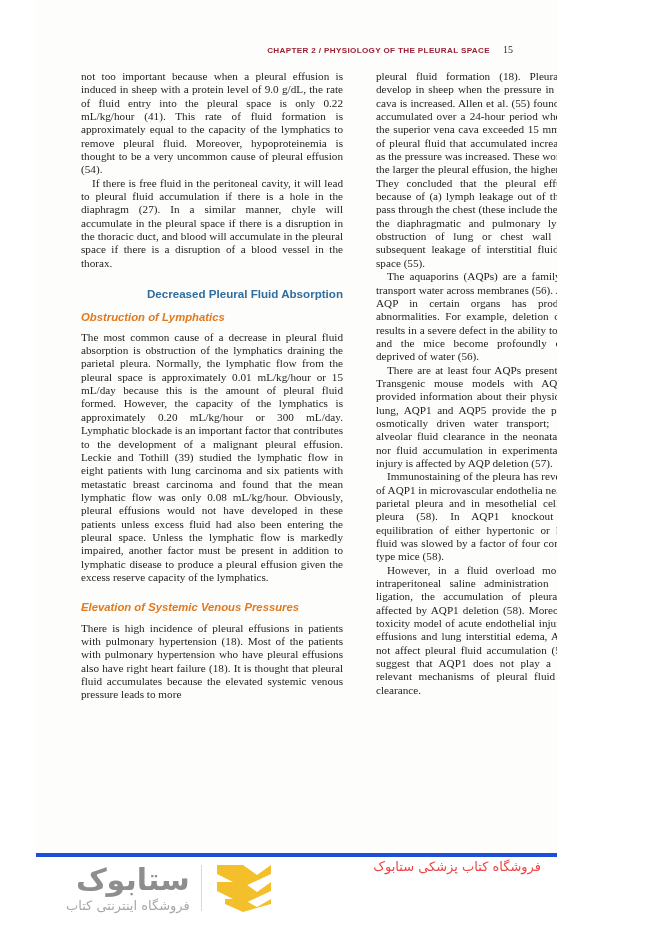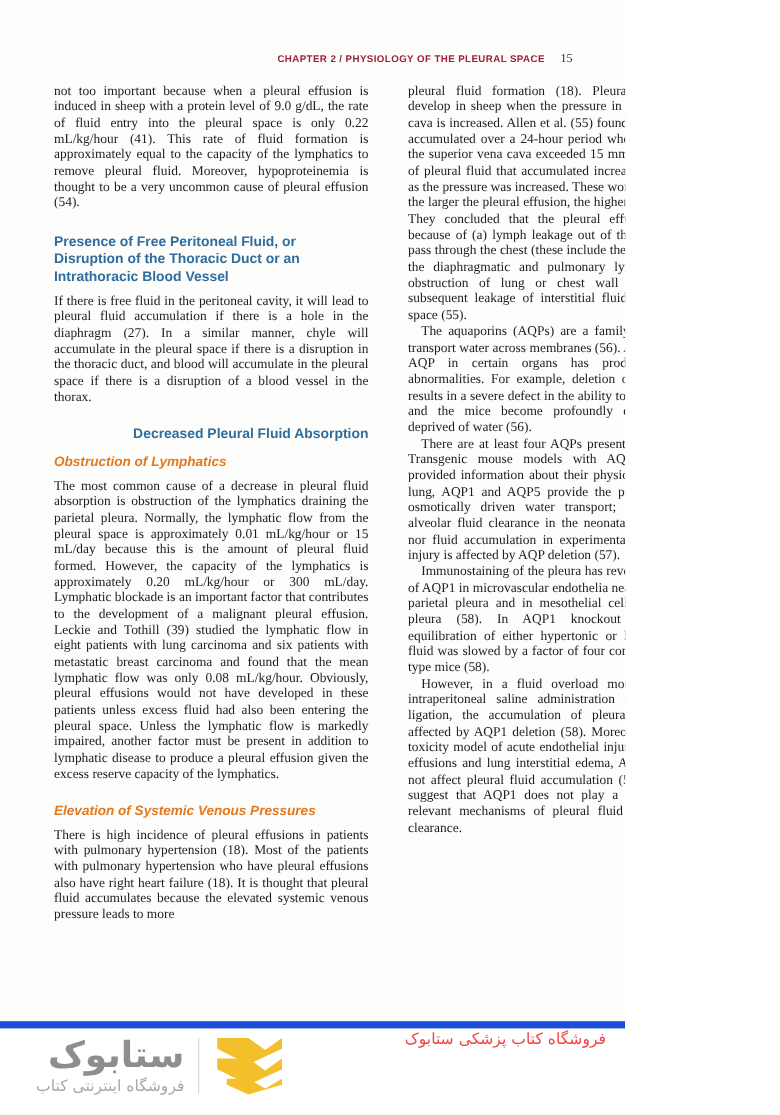--- a/index.html
+++ b/index.html
@@ -7,20 +7,21 @@
     padding: 0;
     background: #ffffff;
   }
   .page {
     position: relative;
     width: 521px;
     height: 929px;
     background: #fdfdfb;
     overflow: hidden;
     box-sizing: border-box;
+    margin-left: 36px;
   }
 
   
   .running-head {
     position: absolute;
     top: 44px;
     right: 44px;
     display: flex;
     align-items: baseline;
     gap: 13px;
@@ -96,21 +97,21 @@
   }
 
   
   .footer {
     position: absolute;
     left: 0;
     right: 0;
     bottom: 0;
     height: 72px;
     background: #ffffff;
-    border-top: 6px solid #1d4ed8;
+    border-top: 4px solid #1d4ed8;
   }
   .footer-inner {
     position: relative;
     width: 100%;
     height: 100%;
   }
 
   
   .logo-lockup {
     position: absolute;
@@ -184,21 +185,20 @@
   <div class="running-head">
     <span class="rh-title">CHAPTER 2 / PHYSIOLOGY OF THE PLEURAL SPACE</span>
     <span class="rh-folio">15</span>
   </div>
 
   <div class="columns">
 
     <div class="col">
       <p class="body">not too important because when a pleural effusion is induced in sheep with a protein level of 9.0 g/dL, the rate of fluid entry into the pleural space is only 0.22 mL/kg/hour (41). This rate of fluid formation is approximately equal to the capacity of the lymphatics to remove pleural fluid. Moreover, hypoproteinemia is thought to be a very uncommon cause of pleural effusion (54).</p>
 
-      <h2 class="head-blue">Presence of Free Peritoneal Fluid, or Disruption of the Thoracic Duct or an Intrathoracic Blood Vessel</h2>
       <p class="body">If there is free fluid in the peritoneal cavity, it will lead to pleural fluid accumulation if there is a hole in the diaphragm (27). In a similar manner, chyle will accumulate in the pleural space if there is a disruption in the thoracic duct, and blood will accumulate in the pleural space if there is a disruption of a blood vessel in the thorax.</p>
 
       <h2 class="head-blue tight">Decreased Pleural Fluid Absorption</h2>
       <h3 class="head-orange">Obstruction of Lymphatics</h3>
       <p class="body">The most common cause of a decrease in pleural fluid absorption is obstruction of the lymphatics draining the parietal pleura. Normally, the lymphatic flow from the pleural space is approximately 0.01 mL/kg/hour or 15 mL/day because this is the amount of pleural fluid formed. However, the capacity of the lymphatics is approximately 0.20 mL/kg/hour or 300 mL/day. Lymphatic blockade is an important factor that contributes to the development of a malignant pleural effusion. Leckie and Tothill (39) studied the lymphatic flow in eight patients with lung carcinoma and six patients with metastatic breast carcinoma and found that the mean lymphatic flow was only 0.08 mL/kg/hour. Obviously, pleural effusions would not have developed in these patients unless excess fluid had also been entering the pleural space. Unless the lymphatic flow is markedly impaired, another factor must be present in addition to lymphatic disease to produce a pleural effusion given the excess reserve capacity of the lymphatics.</p>
 
       <h3 class="head-orange spaced">Elevation of Systemic Venous Pressures</h3>
       <p class="body">There is high incidence of pleural effusions in patients with pulmonary hypertension (18). Most of the patients with pulmonary hypertension who have pleural effusions also have right heart failure (18). It is thought that pleural fluid accumulates because the elevated systemic venous pressure leads to more</p>
     </div>
 

